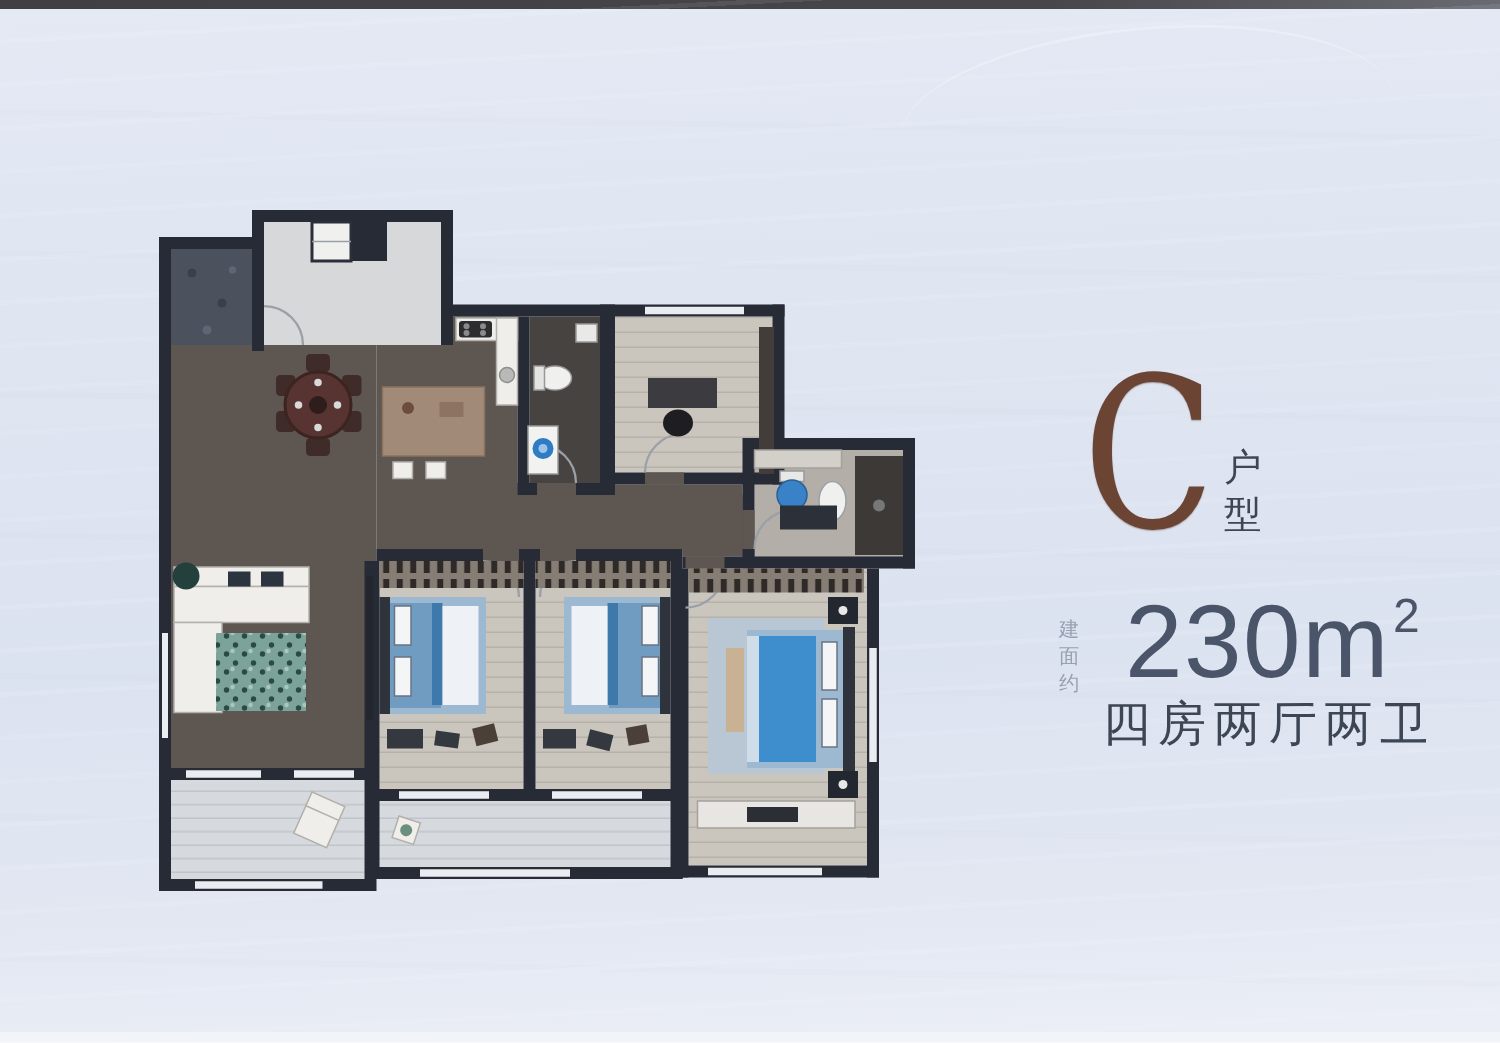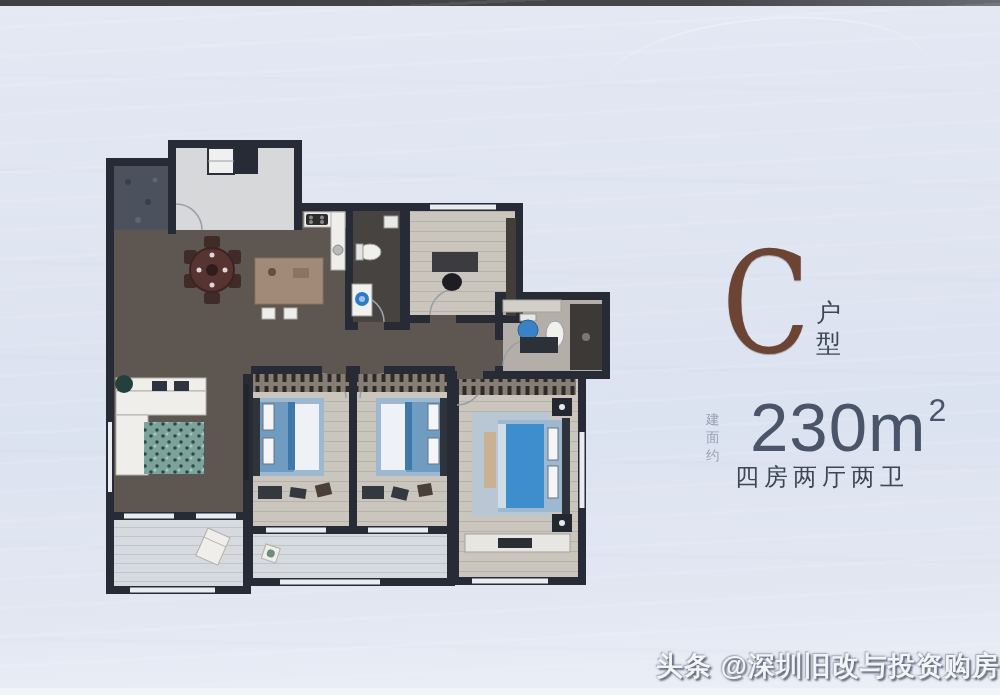--- a/index.html
+++ b/index.html
@@ -52,21 +52,21 @@
     font-size:13.5px;line-height:1.35;color:var(--text_muted,#98a1b3);
   }
   .area-value{
     position:absolute;left:750px;top:393px;
     font-size:69px;line-height:1;color:var(--text_primary,#4b5569);
     letter-spacing:1px;font-weight:400;
   }
   .area-sup{font-size:32px;position:relative;top:-30px;left:2px;}
   .unit-layout{
     position:absolute;left:735px;top:461px;
-    font-size:24px;color:var(--text_secondary,#434d60);
+    font-size:32px;color:var(--text_secondary,#434d60);
     letter-spacing:5px;font-weight:500;white-space:nowrap;
   }
   .watermark{
     position:absolute;left:656px;top:648px;
     font-size:27px;font-weight:700;letter-spacing:1px;white-space:nowrap;
     color:var(--watermark_color,#f2f4f7);
     text-shadow:2px 2px 2px rgba(84,92,110,.9), -1px -1px 1px rgba(130,138,155,.55), 0 0 3px rgba(96,104,122,.5);
   }
 
   
@@ -335,16 +335,15 @@
   </svg>
 
   <div>
     <div class="unit-letter">C</div>
     <div class="unit-type vtext">户型</div>
     <div class="area-prefix vtext">建面约</div>
     <div class="area-value"><span>230m</span><span class="area-sup">2</span></div>
     <div class="unit-layout">四房两厅两卫</div>
   </div>
 
-  <div class="watermark">头条 @深圳旧改与投资购房</div>
 
   <div class="photo-bottom-edge"></div>
 </div>
 
 </body></html>

